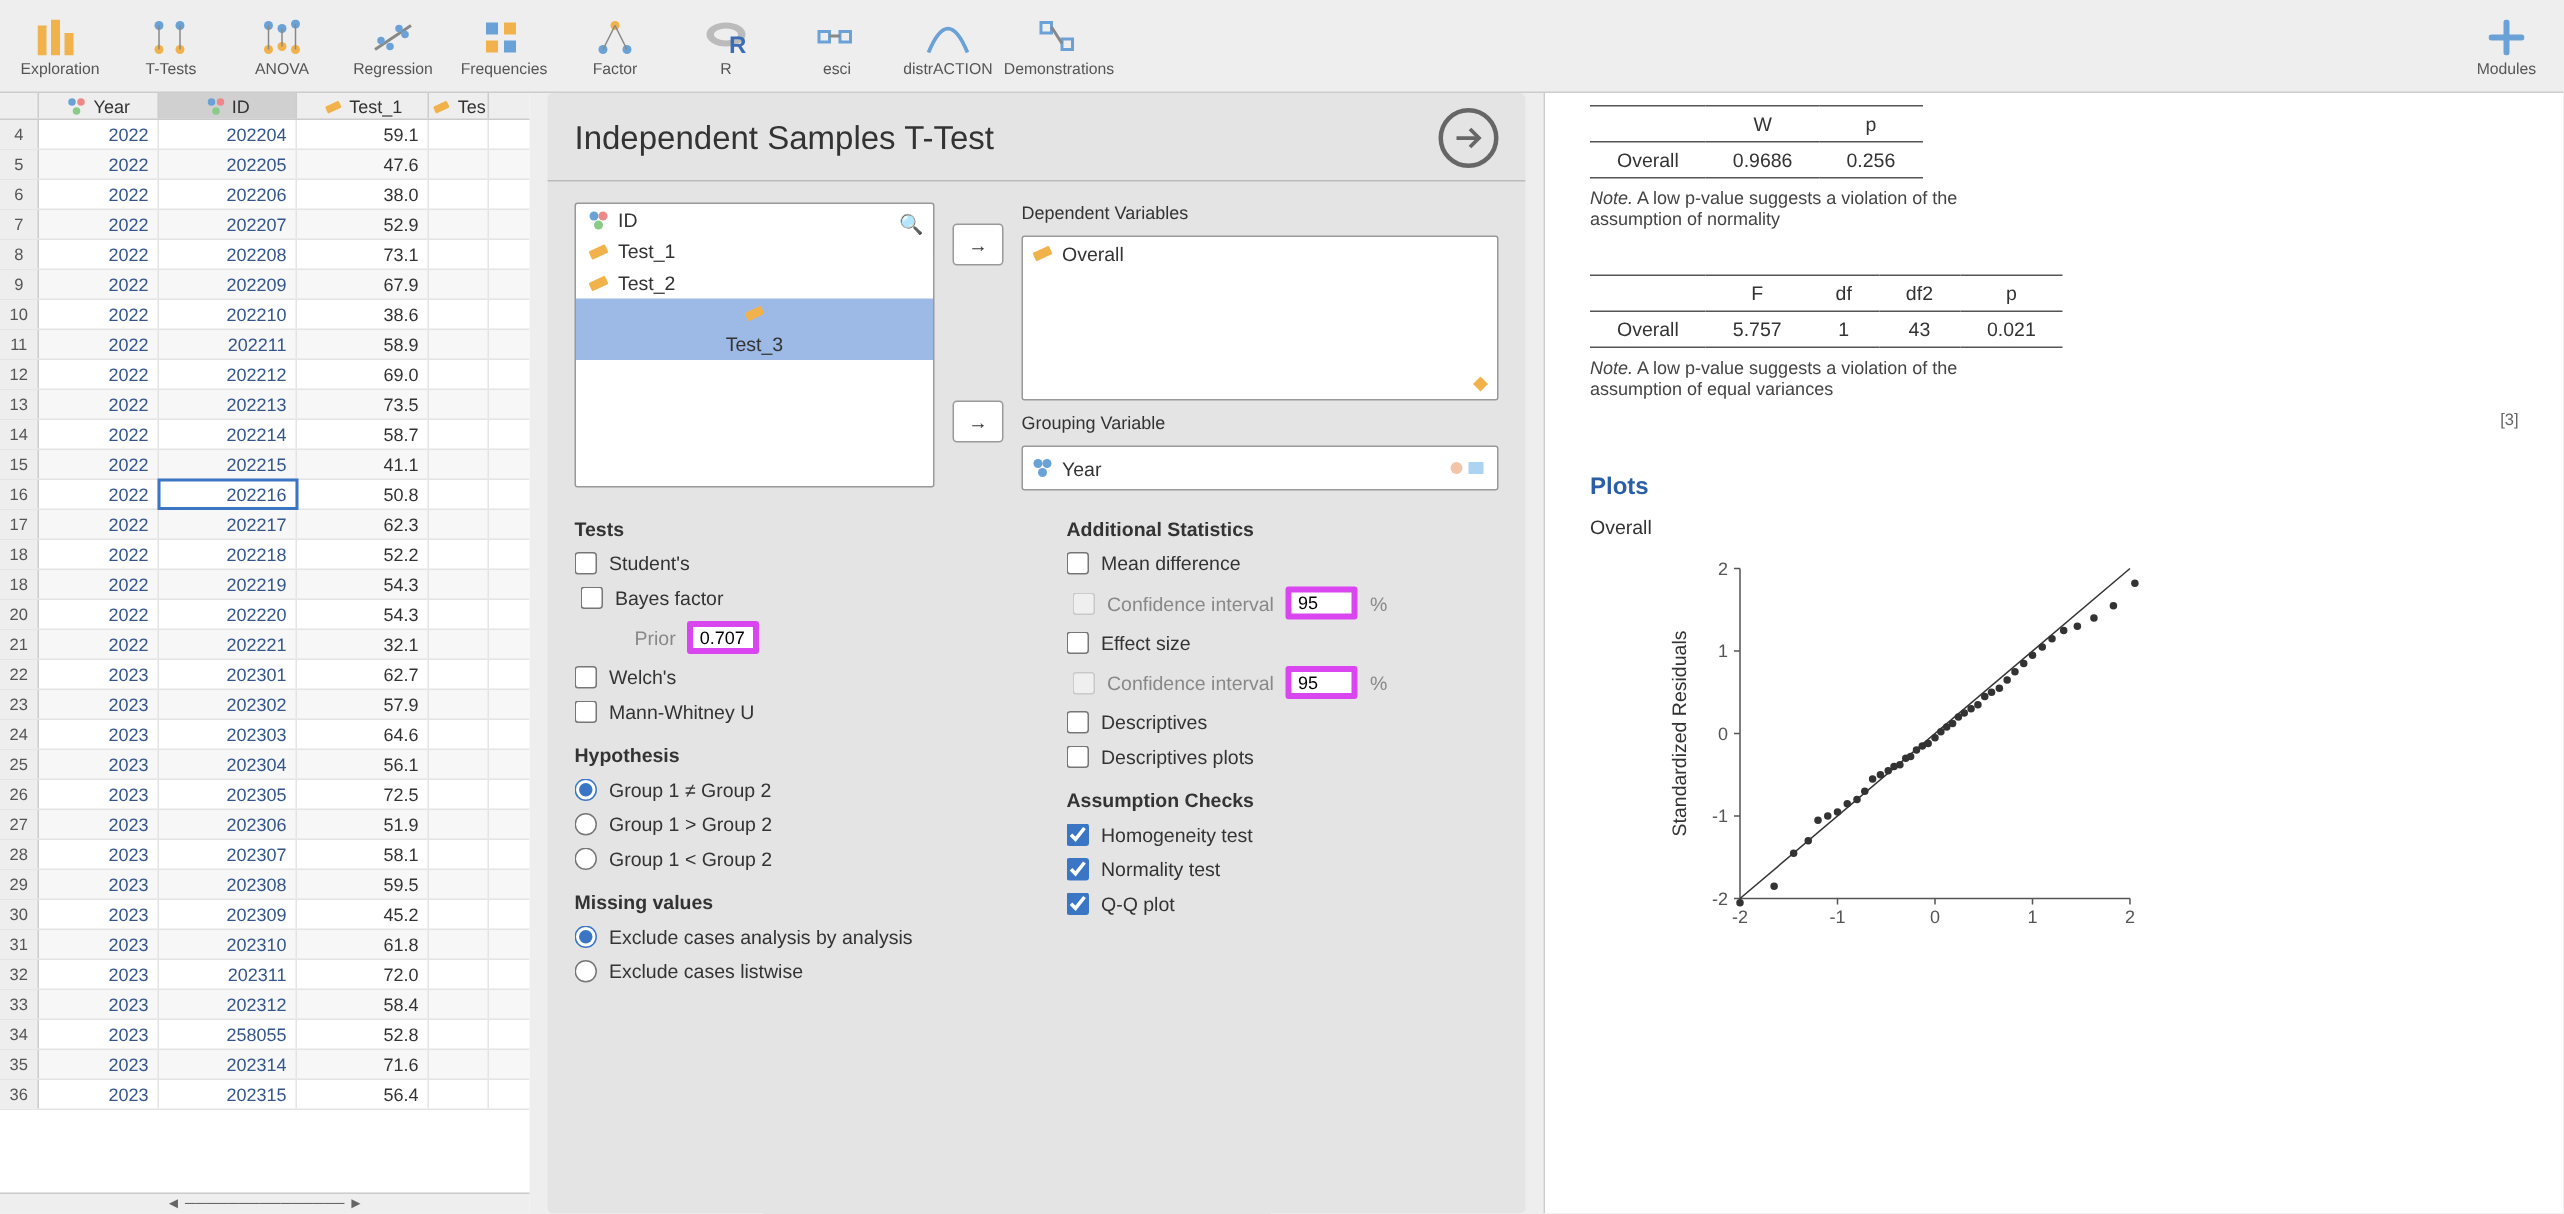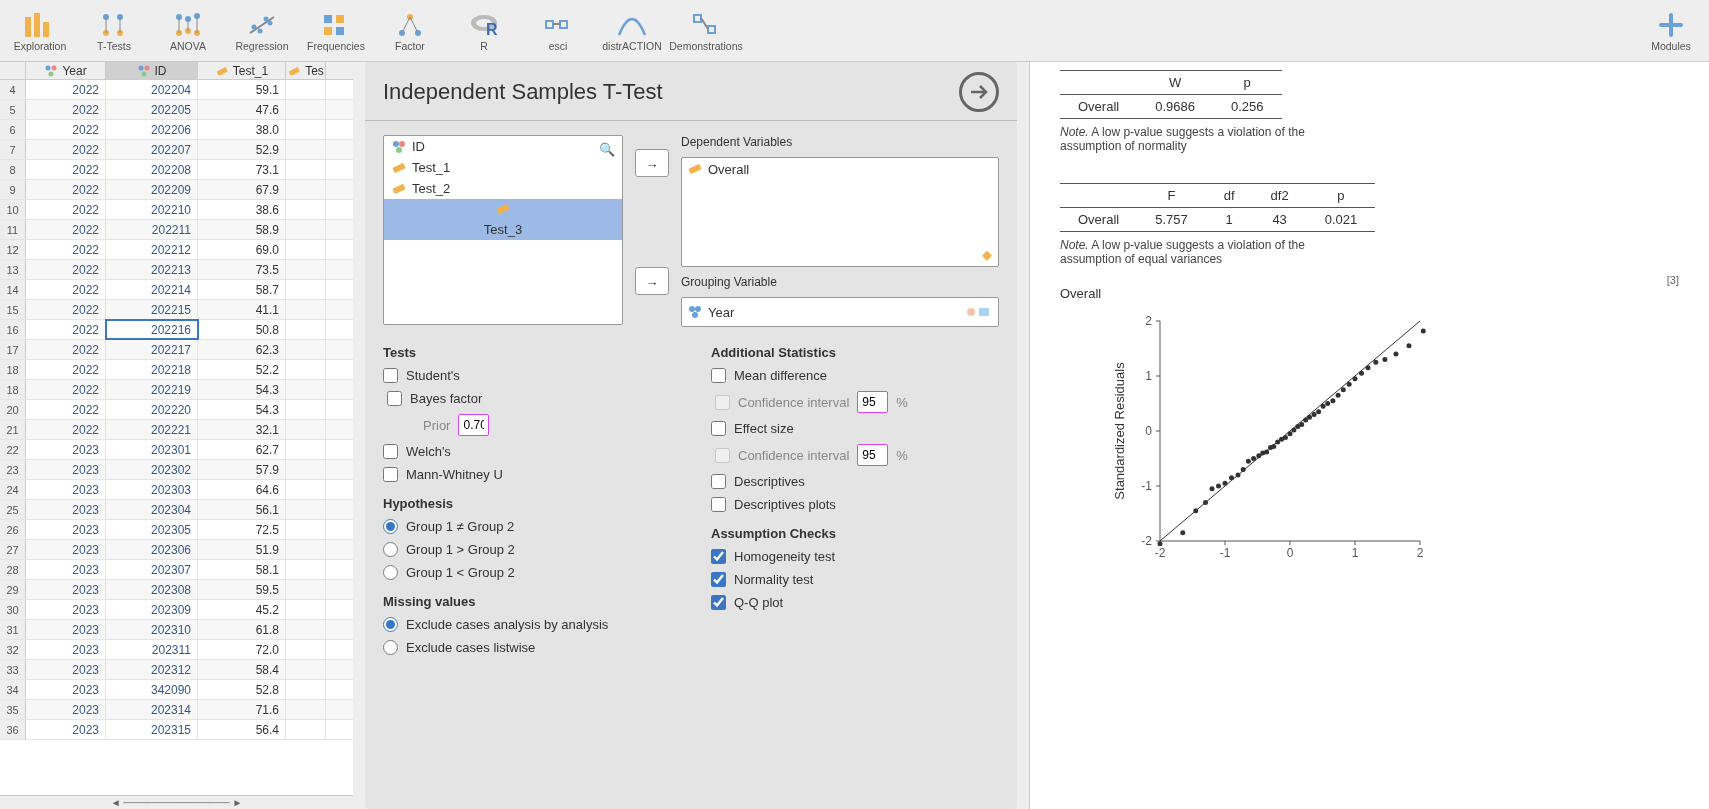--- a/index.html
+++ b/index.html
@@ -46,21 +46,21 @@
 .drop-box.depvars { height:110px; align-items:flex-start; }
 .drop-box .endicon { position:absolute; right:6px; bottom:4px; color:#f2b24b; }
 
 .opts-row { display:flex; gap:40px; }
 .opts-col { flex:1; display:flex; flex-direction:column; gap:8px; }
 .section-title { font-weight:600; font-size:13px; margin-top:6px; }
 .chk, .rad { display:flex; align-items:center; gap:8px; font-size:13px; color:#333; }
 .chk input, .rad input { width:15px; height:15px; accent-color:#3a76c4; }
 .indent1 { margin-left:4px; }
 .indent2 { margin-left:40px; }
-.inline-input { width:31px; height:22px; border:1px solid #d946ef; border-radius:2px; padding:0 4px; font-size:12px; }
+.inline-input { width:48px; height:22px; border:4px solid #d946ef; border-radius:2px; padding:0 4px; font-size:12px; }
 .muted { color:#888; }
 
 .results { width: 680px; background:#fff; border-left:1px solid #ccc; padding: 8px 30px; overflow:auto; font-size: 13px; }
 .res-h3 { font-size:13px; font-weight:400; color:#333; margin-bottom:4px; }
 .res-table { border-collapse: collapse; font-size:13px; min-width:180px; }
 .res-table th { font-weight:400; text-align:center; padding:4px 18px; border-bottom:1px solid #555; border-top:1px solid #555; }
 .res-table td { padding:4px 18px; text-align:center; }
 .res-table td.first { text-align:left; }
 .res-table tr.lastrow td { border-bottom:1px solid #555; }
 .res-note { font-size:12px; color:#444; margin-top:6px; max-width:260px; }
@@ -451,21 +451,21 @@
         <div class="ss-row even">
           <div class="rh">33</div>
           <div class="cell col-year">2023</div>
           <div class="cell col-id">202312</div>
           <div class="cell col-t1 t1">58.4</div>
           <div class="cell col-t2"></div>
         </div>
         <div class="ss-row">
           <div class="rh">34</div>
           <div class="cell col-year">2023</div>
-          <div class="cell col-id">342090</div>
+          <div class="cell col-id">258055</div>
           <div class="cell col-t1 t1">52.8</div>
           <div class="cell col-t2"></div>
         </div>
         <div class="ss-row even">
           <div class="rh">35</div>
           <div class="cell col-year">2023</div>
           <div class="cell col-id">202314</div>
           <div class="cell col-t1 t1">71.6</div>
           <div class="cell col-t2"></div>
         </div>
@@ -701,20 +701,21 @@
             <td>5.757</td>
             <td>1</td>
             <td>43</td>
             <td>0.021</td>
           </tr>
     </tbody>
       </table>
     <div class="res-note" style="max-width:300px"><em>Note.</em> <span>A low p-value suggests a violation of the assumption of equal variances</span></div>
     <div class="ref">[3]</div>
 
+    <div class="plots-h">Plots</div>
     <div class="plot-title">Overall</div>
     <div class="plot">
       <svg id="qqplot" width="320" height="260">
           <text x="42" y="234" font-size="12" text-anchor="end" fill="#555">-2</text>
           <line x1="46" y1="230" x2="50" y2="230" stroke="#555"></line>
           <text x="42" y="179" font-size="12" text-anchor="end" fill="#555">-1</text>
           <line x1="46" y1="175" x2="50" y2="175" stroke="#555"></line>
           <text x="42" y="124" font-size="12" text-anchor="end" fill="#555">0</text>
           <line x1="46" y1="120" x2="50" y2="120" stroke="#555"></line>
           <text x="42" y="69" font-size="12" text-anchor="end" fill="#555">1</text>

